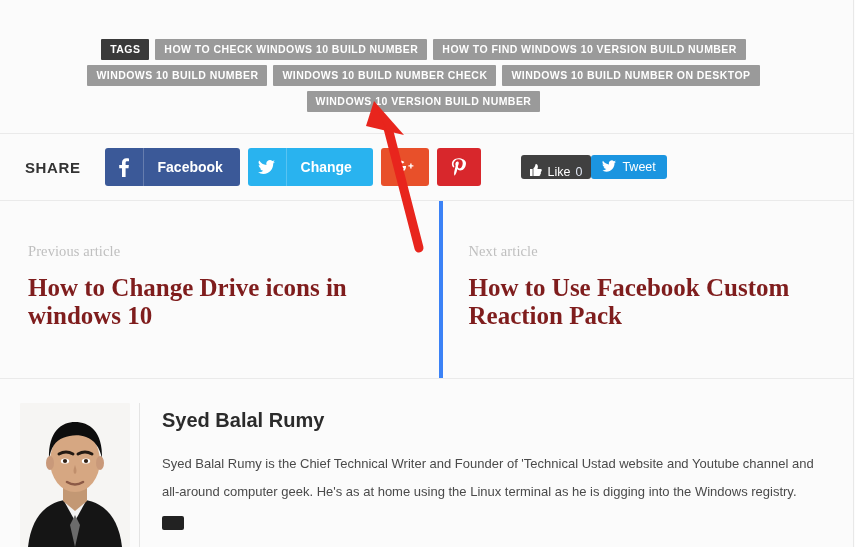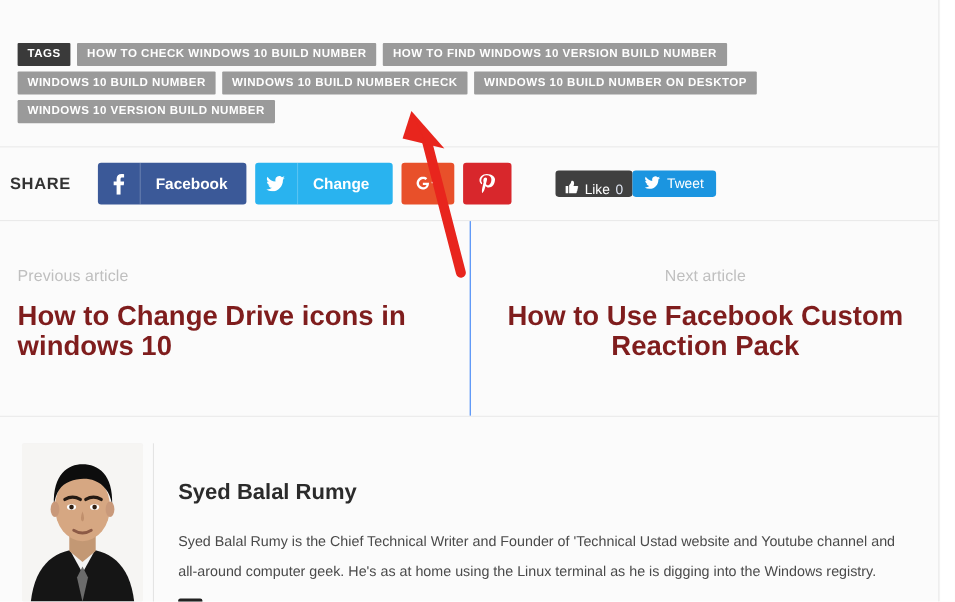--- a/index.html
+++ b/index.html
@@ -42,20 +42,21 @@
     position: absolute;
     left: 0;
     top: 0;
     width: 853px;
     padding: 39px 16px 14px 16px;
     box-sizing: border-box;
   }
   .tags-row {
     display: block;
     line-height: 0;
+    text-align: center;
   }
   .tag-pill {
     display: inline-block;
     vertical-align: top;
     background: #9a9a9a;
     color: #ffffff;
     font-size: 10.5px;
     font-weight: bold;
     letter-spacing: 0.45px;
     padding: 5px 9px 5px 9px;
@@ -79,21 +80,21 @@
   }
   .share-section {
     position: absolute;
     left: 0;
     top: 134px;
     width: 853px;
     height: 66px;
     display: flex;
     align-items: center;
     box-sizing: border-box;
-    padding-left: 9px;
+    padding-left: 25px;
   }
   .share-label {
     font-size: 15px;
     font-weight: bold;
     color: #333333;
     letter-spacing: 0.6px;
     margin-right: 24px;
     white-space: nowrap;
   }
   .sbtn {
@@ -154,36 +155,37 @@
     padding: 0 11px;
     color: #fff;
     font-size: 12.5px;
     cursor: pointer;
   }
   .tweetbtn .bird { font-size: 12px; margin-right: 6px; }
 
   
   .pn-section {
     position: absolute;
-    left: 0;
+    left: 12px;
     top: 201px;
     width: 853px;
     height: 177px;
     display: flex;
     box-sizing: border-box;
+    font-family: Liberation Serif, serif;
   }
   .pn-col {
     width: 50%;
     box-sizing: border-box;
     padding: 42px 26px 0 16px;
   }
   .pn-col.next {
-    border-left: 1px solid #3b82f6;
+    border-left: 4px solid #3b82f6;
     padding: 42px 24px 0 26px;
-    text-align: center;
+    text-align: left;
   }
   .pn-kicker {
     font-size: 14.5px;
     color: #bfbfbf;
     font-weight: normal;
     margin-bottom: 14px;
     letter-spacing: 0.1px;
   }
   .pn-title {
     font-size: 25px;
@@ -216,21 +218,20 @@
     width: 110px;
     height: 144px;
     border-radius: 2px;
     overflow: hidden;
     background: #f2f2f2;
     position: relative;
   }
   .author-body {
     padding-left: 22px;
     padding-right: 30px;
-    margin-top: 28px;
   }
   .author-name {
     font-size: 20px;
     font-weight: bold;
     color: #2b2b2b;
     margin: 6px 0 18px 0;
     cursor: pointer;
   }
   .author-bio {
     font-size: 13px;

